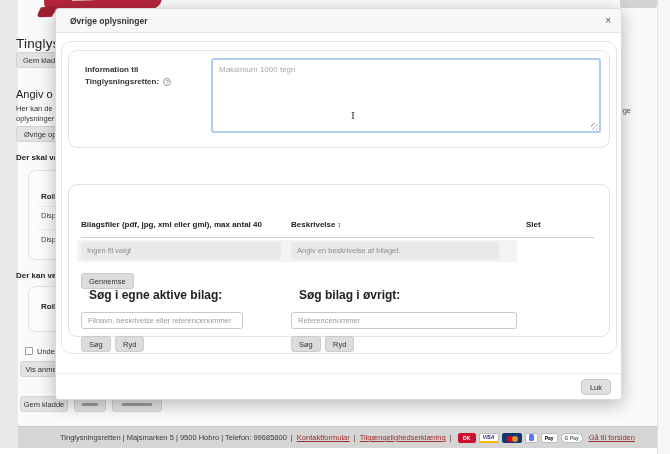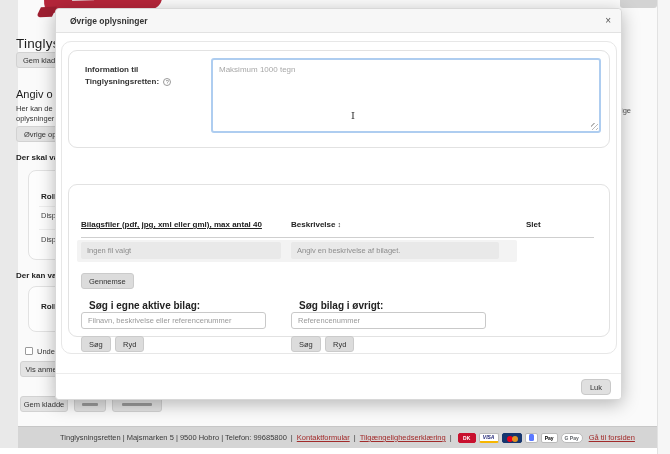--- a/index.html
+++ b/index.html
@@ -88,21 +88,21 @@
                  background:repeating-linear-gradient(135deg, transparent 0 2px, #b9b9b9 2px 3px); }
   .ibeam { position:absolute; left:140px; top:52px; font-family:"DejaVu Serif",serif; font-size:10px; color:#333; }
 
   .tbl-h { position:absolute; top:35px; font-size:8px; font-weight:bold; color:#222; }
   .tbl-line { position:absolute; left:12px; width:513px; top:52px; border-top:1px solid #cfcfcf; }
   .row-band { position:absolute; left:8px; top:55px; width:440px; height:22px; background:#f3f3f3; border-radius:2px; }
   .ginput { position:absolute; top:57px; height:17px; background:#e9e9e9; border:none; border-radius:2px;
             display:flex; align-items:center; padding:0 6px; font-size:7.5px; color:#8d8d8d; }
   .sbtn { position:absolute; height:16px; background:#dcdcdc; border:1px solid #cbcbcb; border-radius:3px;
           font-size:7.5px; color:#333; display:inline-flex; align-items:center; justify-content:center; padding:0 7px; }
-  .search-label { position:absolute; top:115px; font-size:10px; font-weight:bold; color:#222;padding-left:8px; }
+  .search-label { position:absolute; top:103px; font-size:12px; font-weight:bold; color:#222;padding-left:8px; }
   .winput { position:absolute; top:127px; height:17px; background:#fff; border:1px solid #c9c9c9; border-radius:3px;
             font-family:"Liberation Sans",sans-serif; font-size:7.5px; color:#333; padding:0 6px; outline:none; }
   .winput::placeholder { color:#9a9a9a; }
   .sort-icon { font-weight:bold; font-size:7px; color:#222; margin-left:2px; }
 
   .modal-footer { position:absolute; left:0; right:0; bottom:0; height:26px; border-top:1px solid #ececec;
                   border-radius:0 0 4px 4px; background:#fff; }
   .luk { position:absolute; right:10px; top:5px; height:16px; background:#e0e0e0; border:1px solid #c9c9c9;
          border-radius:4px; font-size:7.5px; color:#333; display:inline-flex; align-items:center; padding:0 8px; }
 </style>
@@ -193,38 +193,38 @@
           <span class="qicon">?</span>
         </div>
         <div class="ta-wrap">
           <textarea class="ta" placeholder="Maksimum 1000 tegn" style=""></textarea>
           <span class="resize-grip"></span>
           <span class="ibeam">I</span>
         </div>
       </div>
 
       <div class="sect attach">
-        <div class="tbl-h" style="left:12px;text-decoration:underline;">Bilagsfiler (pdf, jpg, xml eller gml), max antal 40</div>
+        <div class="tbl-h" style="left:12px;">Bilagsfiler (pdf, jpg, xml eller gml), max antal 40</div>
         <div class="tbl-h" style="left:222px;">
           <span>Beskrivelse</span><span class="sort-icon">↕</span>
         </div>
         <div class="tbl-h" style="left:457px;">Slet</div>
         <div class="tbl-line"></div>
 
         <div class="row-band"></div>
         <div class="ginput" style="left:222px; width:208px;">Angiv en beskrivelse af bilaget.</div>
         <div class="ginput" style="left:12px; width:200px;">Ingen fil valgt</div>
 
         <button class="sbtn" style="left:12px; top:88px;">Gennemse</button>
 
         <div class="search-label" style="left:12px;">Søg i egne aktive bilag:</div>
         <div class="search-label" style="left:222px;">Søg bilag i øvrigt:</div>
 
-        <input class="winput" style="left: 12px; width: 185px;" placeholder="Filnavn, beskrivelse eller referencenummer">
-        <input class="winput" style="left: 222px; width: 195px;" placeholder="Referencenummer">
+        <input class="winput" style="left: 12px; width: 162px;" placeholder="Filnavn, beskrivelse eller referencenummer">
+        <input class="winput" style="left: 222px; width: 226px;" placeholder="Referencenummer">
 
         <button class="sbtn" style="left:12px; top:151px;">Søg</button>
         <button class="sbtn" style="left:46px; top:151px;">Ryd</button>
         <button class="sbtn" style="left:222px; top:151px;">Søg</button>
         <button class="sbtn" style="left:256px; top:151px;">Ryd</button>
       </div>
     </div>
 
     <div class="modal-footer">
       <button class="luk">Luk</button>

